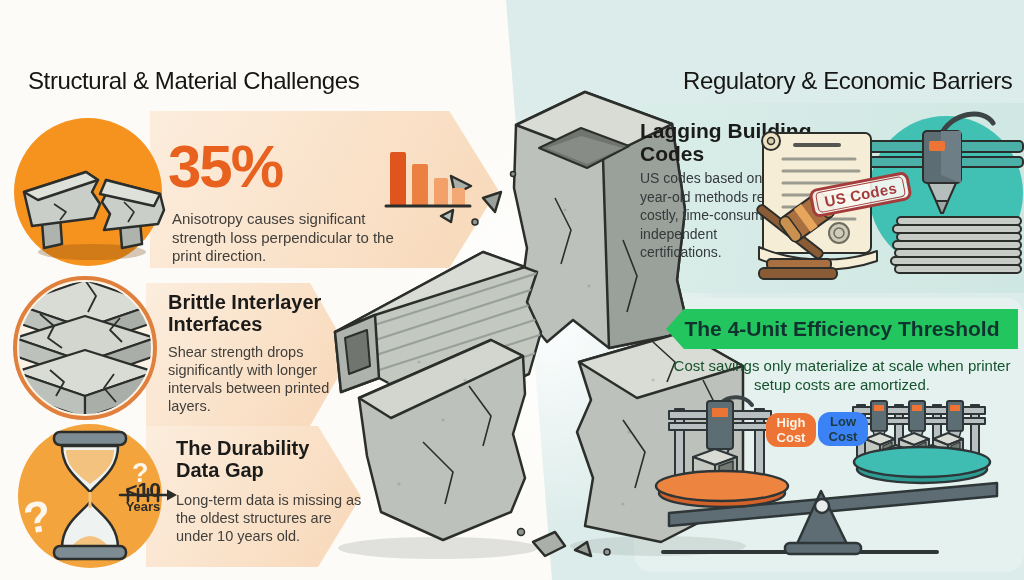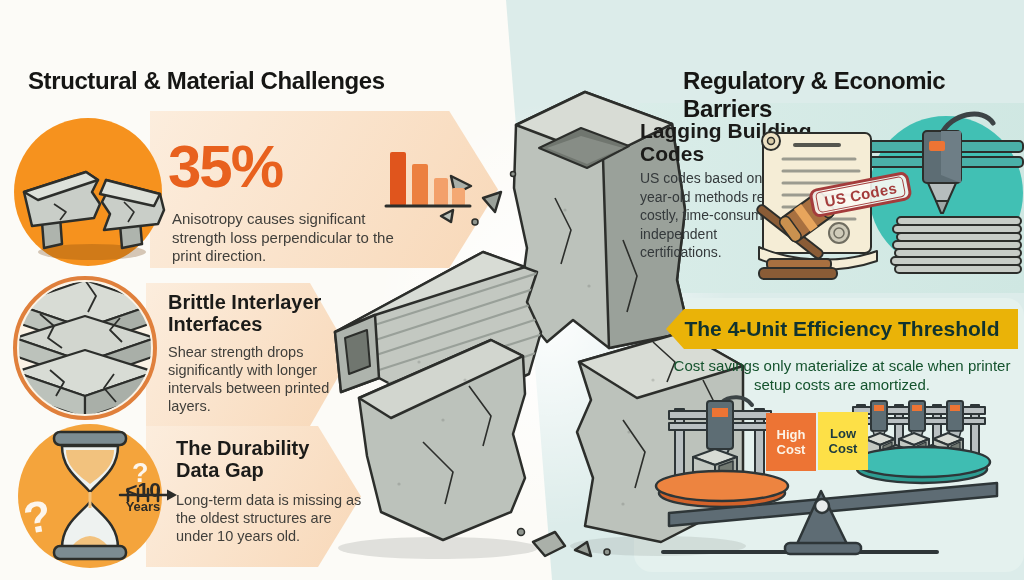--- a/index.html
+++ b/index.html
@@ -4,45 +4,45 @@
 <style>
   html,body{margin:0;padding:0;background:#888;}
   #canvas{position:relative;width:1024px;height:580px;overflow:hidden;
     background:#FCFBF7;font-family:"Liberation Sans","DejaVu Sans",sans-serif;color:#1B1B19;}
   .abs{position:absolute;}
   .teal-bg{left:0;top:0;width:1024px;height:580px;background:#DCECEA;
     clip-path:polygon(506px 0,1024px 0,1024px 580px,552px 580px);}
   .glow{left:370px;top:100px;width:360px;height:430px;pointer-events:none;
     background:radial-gradient(ellipse at center,rgba(255,255,255,.95),rgba(255,255,255,0) 70%);}
   .title{left:0;right:0;top:14px;text-align:center;font-size:30px;font-weight:800;letter-spacing:-.5px;color:#161614;}
-  .sec-head{font-size:24px;font-weight:700;letter-spacing:-.4px;color:#161614;}
+  .sec-head{font-size:24px;font-weight:400;letter-spacing:-.4px;color:#161614;}
   .panel{background:linear-gradient(120deg,#FCEDDD 0%,#F8D9BA 95%);}
   .p1{left:150px;top:111px;width:348px;height:157px;clip-path:polygon(0 0,86% 0,100% 50%,86% 100%,0 100%);}
   .p2{left:146px;top:283px;width:205px;height:143px;clip-path:polygon(0 0,80% 0,100% 50%,80% 100%,0 100%);}
   .p3{left:146px;top:426px;width:215px;height:141px;clip-path:polygon(0 0,80% 0,100% 50%,80% 100%,0 100%);}
   .codes-panel{left:614px;top:103px;width:410px;height:190px;background:linear-gradient(100deg,#DAEDE9,#CFE7E2);
     clip-path:polygon(26px 0,100% 0,100% 100%,26px 100%,0 50%);}
   .thr-backdrop{left:634px;top:298px;width:390px;height:274px;background:#E4F1EE;border-radius:18px;}
   .item-title{font-weight:800;color:#1B1B19;}
   .t1-title{left:172px;top:120px;width:280px;font-size:19.5px;letter-spacing:-.2px;}
   .stat{left:168px;top:132px;font-size:60px;font-weight:800;color:#E8611E;letter-spacing:-2px;}
   .t1-body{left:172px;top:210px;width:225px;font-size:15px;line-height:18.5px;color:#403F3B;}
   .t2-title{left:168px;top:291px;width:200px;font-size:20px;line-height:22px;}
   .t2-body{left:168px;top:343px;width:198px;font-size:14.5px;line-height:18px;color:#403F3B;}
   .t3-title{left:176px;top:437px;width:175px;font-size:20px;line-height:22px;}
   .t3-body{left:176px;top:491px;width:190px;font-size:14.5px;line-height:18px;color:#403F3B;}
   .codes-title{left:640px;top:119px;width:180px;font-size:21px;line-height:23px;font-weight:800;}
   .codes-body{left:640px;top:169px;width:156px;font-size:14px;line-height:18.5px;color:#34393B;}
-  .banner{left:666px;top:309px;width:352px;height:40px;background:#eab308;
+  .banner{left:666px;top:309px;width:352px;height:40px;background:#22c55e;
     clip-path:polygon(18px 0,100% 0,100% 100%,18px 100%,0 50%);
     text-align:center;line-height:40px;font-size:21px;font-weight:800;color:#11332F;}
   .thr-body{left:664px;top:356px;width:356px;text-align:center;font-size:15px;line-height:19px;color:#14532d;}
-  .badge{border-radius:0;width:46px;text-align:center;font-size:13px;line-height:15px;font-weight:800;padding:14px 2px;}
+  .badge{border-radius:12px;width:46px;text-align:center;font-size:13px;line-height:15px;font-weight:800;padding:2px 2px;}
   .badge-high{left:766px;top:413px;background:#ED7434;color:#FCF3E6;}
-  .badge-low{left:818px;top:412px;background:#fde047;color:#1C3A40;}
+  .badge-low{left:818px;top:412px;background:#3b82f6;color:#1C3A40;}
   .stamp{left:810px;top:180px;transform:rotate(-11deg);background:rgba(252,250,244,.9);
     border:3px solid #A43C3C;border-radius:8px;padding:1px 3px;}
   .stamp span{display:block;border:1.5px solid #A43C3C;border-radius:5px;padding:1px 7px;
     font-size:15px;font-weight:800;color:#A43C3C;letter-spacing:.3px;}
   .years-label{left:118px;top:480px;width:50px;text-align:center;color:#2E2B26;}
   .years-label .big{font-size:21px;font-weight:800;line-height:20px;}
   .years-label .small{font-size:13px;font-weight:700;line-height:14px;}
   svg{position:absolute;overflow:visible;}
   svg text{font-family:"Liberation Sans","DejaVu Sans",sans-serif;}
 </style>

